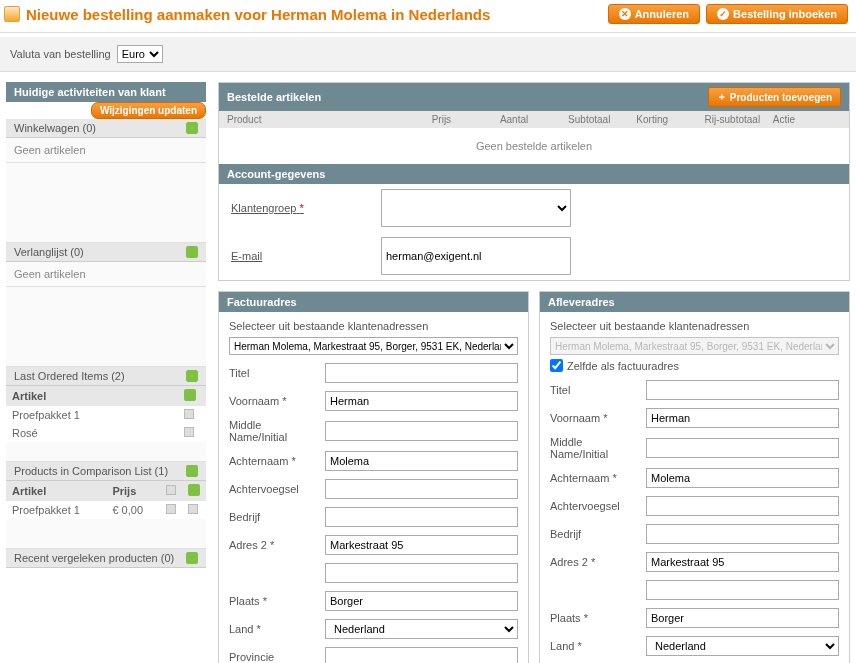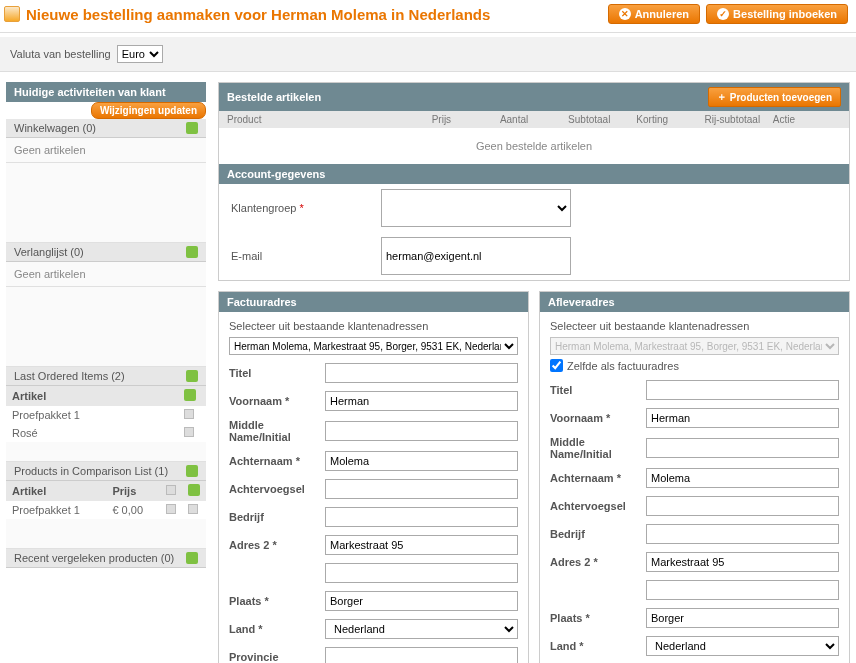--- a/index.html
+++ b/index.html
@@ -21,31 +21,31 @@
   .btn-small-orange { background: linear-gradient(#f9a03f,#ea7601); color:#fff; border:1px solid #d56a00; border-radius:7px; padding:2px 8px; font-size:10px; font-weight:bold; cursor:pointer; }
   .side-table { width:100%; font-size:11px; border-collapse:collapse; }
   .side-table th { background:#e7e7e7; text-align:left; padding:3px 6px; color:#555; font-weight:bold; }
   .side-table td { padding:3px 6px; color:#666; }
   .content { flex:1; display:flex; flex-direction:column; gap:10px; }
   .panel { border:1px solid #ccc; }
   .sub-bar { background:#e7e7e7; display:flex; padding:3px 8px; color:#777; font-size:10px; }
   .sub-bar > div { flex:1; }
   .empty-msg { text-align:center; padding:12px; color:#888; }
   .form-row { display:flex; align-items:center; padding:5px 12px; gap:10px; }
-  .form-row label { width:140px; color:#555; }
+  .form-row label { width:140px; color:#555;text-decoration:underline; }
   .form-row .req { color:#d40000; }
   .form-row input[type=text], .form-row select { width:190px; border:1px solid #aaa; height:20px; padding:18px 4px; font-size:11px; }
   .addresses { display:flex; gap:10px; }
   .addr-panel { flex:1; border:1px solid #ccc; }
   .addr-body { padding:8px 10px; }
   .addr-select { width:100%; font-size:10px; height:18px; margin-top:3px; }
   .addr-label { color:#555; font-size:11px; margin-bottom:2px; display:block; }
   .chk-row { display:flex; align-items:flex-end; gap:4px; margin-top:4px; font-size:11px; color:#555; }
   .field-row { display:flex; align-items:center; margin-top:8px; gap:6px; }
-  .field-row label { width:90px; color:#555;font-weight:bold; }
+  .field-row label { width:90px; color:#555; }
   .field-row input[type=text], .field-row select { flex:1; border:1px solid #aaa; height:20px; padding:1px 4px; font-size:11px; }
   .panel-header .add-btn { background: linear-gradient(#f9a03f,#ea7601); border:1px solid #d56a00; color:#fff; font-size:10px; font-weight:bold; padding:2px 8px; border-radius:2px; cursor:pointer; display:flex; align-items:center; gap:3px; }
   .green-icon { width:12px; height:12px; background:#7fc142; border-radius:2px; display:inline-block; }
   .grey-box { width:10px; height:10px; background:#ddd; border:1px solid #bbb; display:inline-block; }
   .side-spacer { height:80px; background:#fafafa; border-bottom:1px solid #e0e0e0; }
   .disabled { background:#f0f0f0; color:#999; }
 </style>
 </head>
 <body>
 

